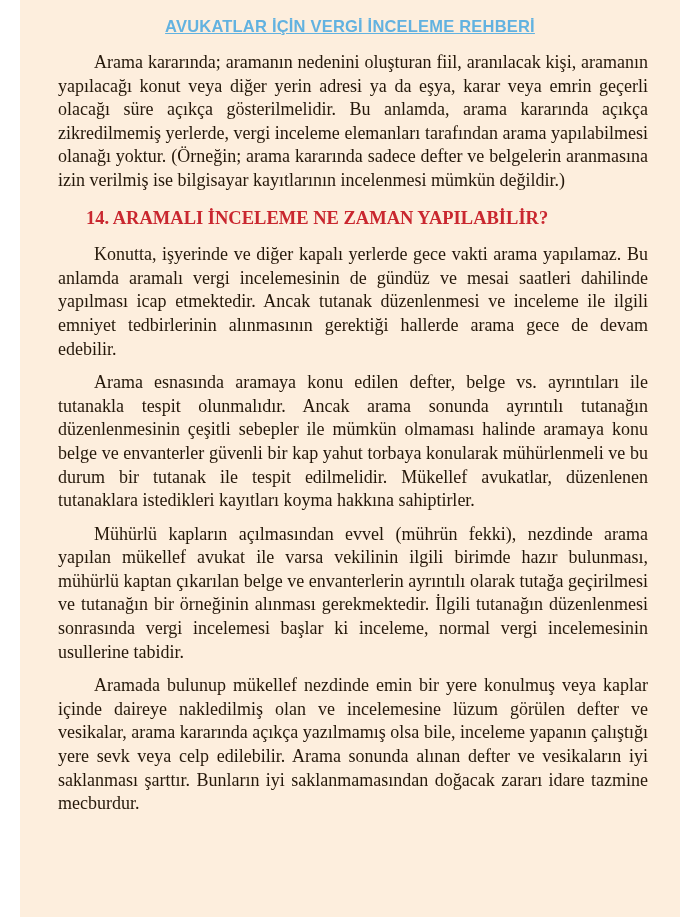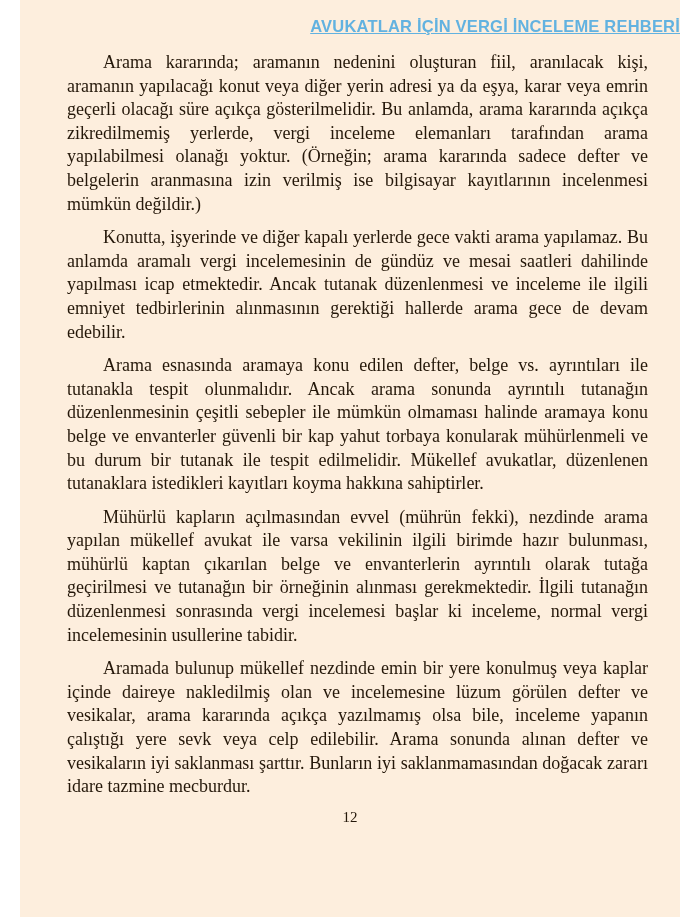--- a/index.html
+++ b/index.html
@@ -24,33 +24,33 @@
     height: 917px;
     background: var(--paper, #fdeedd);
   }
   .doc-title {
     font-family: "Liberation Sans", sans-serif;
     font-weight: bold;
     font-size: 16.5px;
     letter-spacing: 0.2px;
     color: var(--title, #62b2e0);
     text-decoration: underline;
-    text-align: right;
+    text-align: center;
     padding-top: 17px;
   }
   .doc-body {
     padding: 15px 32px 0 30px;
     font-family: "Liberation Serif", serif;
     font-size: 18px;
     line-height: 23.6px;
     color: var(--ink, #241709);
     text-align: justify;
   }
   .doc-body p {
-    margin: 0 0 10px 17px;
+    margin: 0 0 10px 8px;
     text-indent: 36px;
   }
   .doc-body h2 {
     font-family: "Liberation Serif", serif;
     font-size: 18.5px;
     font-weight: bold;
     color: var(--accent, #c9272f);
     margin: 14px 0 13px 36px;
     text-align: left;
     text-indent: 0;
@@ -64,20 +64,20 @@
   }
 </style>
 </head>
 <body>
 
 <div class="scan-page">
   <div class="paper">
     <div class="doc-title">AVUKATLAR İÇİN VERGİ İNCELEME REHBERİ</div>
     <div class="doc-body" id="doc-body">
         <p>Arama kararında; aramanın nedenini oluşturan fiil, aranılacak kişi, aramanın yapılacağı konut veya diğer yerin adresi ya da eşya, karar veya emrin geçerli olacağı süre açıkça gösterilmelidir. Bu anlamda, arama kararında açıkça zikredilmemiş yerlerde, vergi inceleme elemanları tarafından arama yapılabilmesi olanağı yoktur. (Örneğin; arama kararında sadece defter ve belgelerin aranmasına izin verilmiş ise bilgisayar kayıtlarının incelenmesi mümkün değildir.)</p>
+        <h2>14. ARAMALI İNCELEME NE ZAMAN YAPILABİLİR?</h2>
         <p>Konutta, işyerinde ve diğer kapalı yerlerde gece vakti arama yapılamaz. Bu anlamda aramalı vergi incelemesinin de gündüz ve mesai saatleri dahilinde yapılması icap etmektedir. Ancak tutanak düzenlenmesi ve inceleme ile ilgili emniyet tedbirlerinin alınmasının gerektiği hallerde arama gece de devam edebilir.</p>
         <p>Arama esnasında aramaya konu edilen defter, belge vs. ayrıntıları ile tutanakla tespit olunmalıdır. Ancak arama sonunda ayrıntılı tutanağın düzenlenmesinin çeşitli sebepler ile mümkün olmaması halinde aramaya konu belge ve envanterler güvenli bir kap yahut torbaya konularak mühürlenmeli ve bu durum bir tutanak ile tespit edilmelidir. Mükellef avukatlar, düzenlenen tutanaklara istedikleri kayıtları koyma hakkına sahiptirler.</p>
         <p>Mühürlü kapların açılmasından evvel (mührün fekki), nezdinde arama yapılan mükellef avukat ile varsa vekilinin ilgili birimde hazır bulunması, mühürlü kaptan çıkarılan belge ve envanterlerin ayrıntılı olarak tutağa geçirilmesi ve tutanağın bir örneğinin alınması gerekmektedir. İlgili tutanağın düzenlenmesi sonrasında vergi incelemesi başlar ki inceleme, normal vergi incelemesinin usullerine tabidir.</p>
         <p>Aramada bulunup mükellef nezdinde emin bir yere konulmuş veya kaplar içinde daireye nakledilmiş olan ve incelemesine lüzum görülen defter ve vesikalar, arama kararında açıkça yazılmamış olsa bile, inceleme yapanın çalıştığı yere sevk veya celp edilebilir. Arama sonunda alınan defter ve vesikaların iyi saklanması şarttır. Bunların iyi saklanmamasından doğacak zararı idare tazmine mecburdur.</p>
       </div>
-    <div class="page-number">12</div>
   </div>
 </div>
 
 </body></html>

